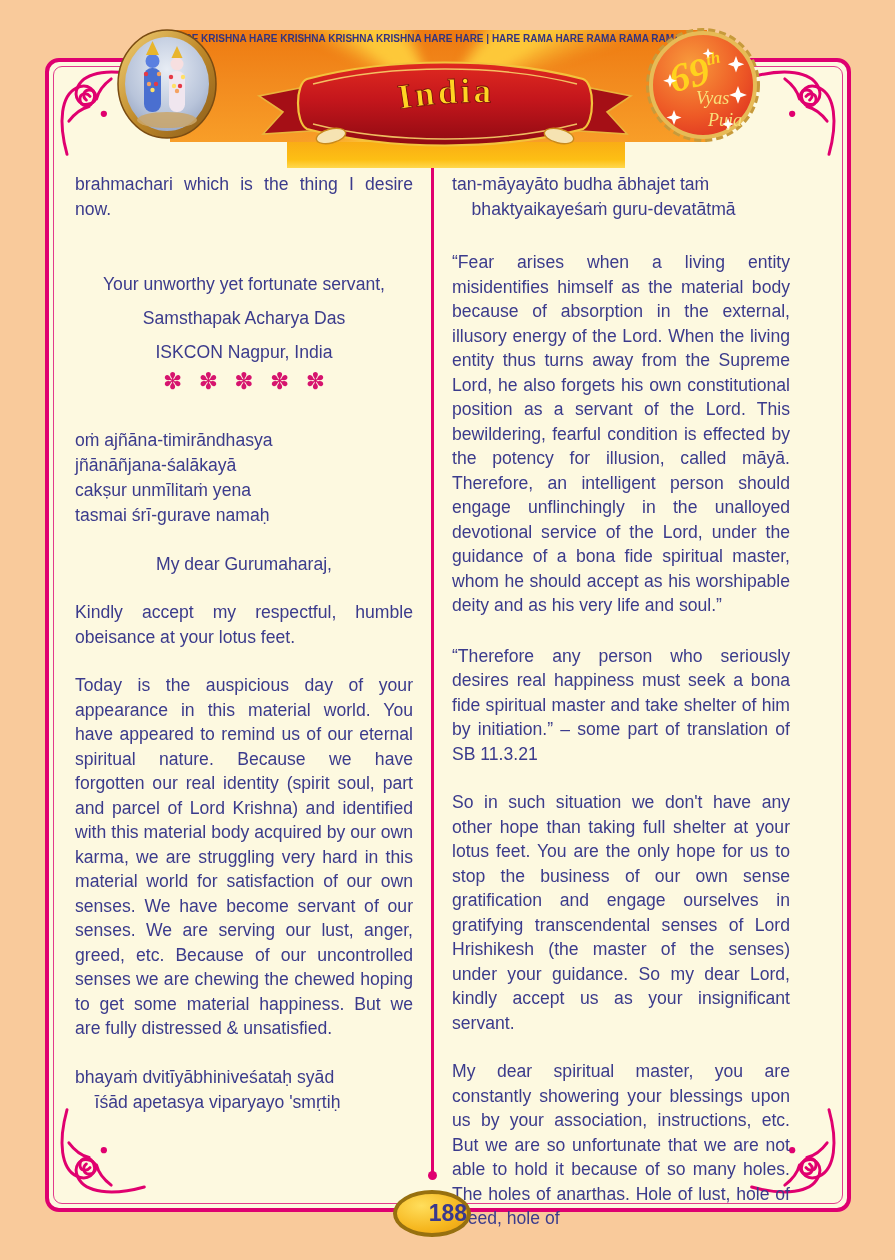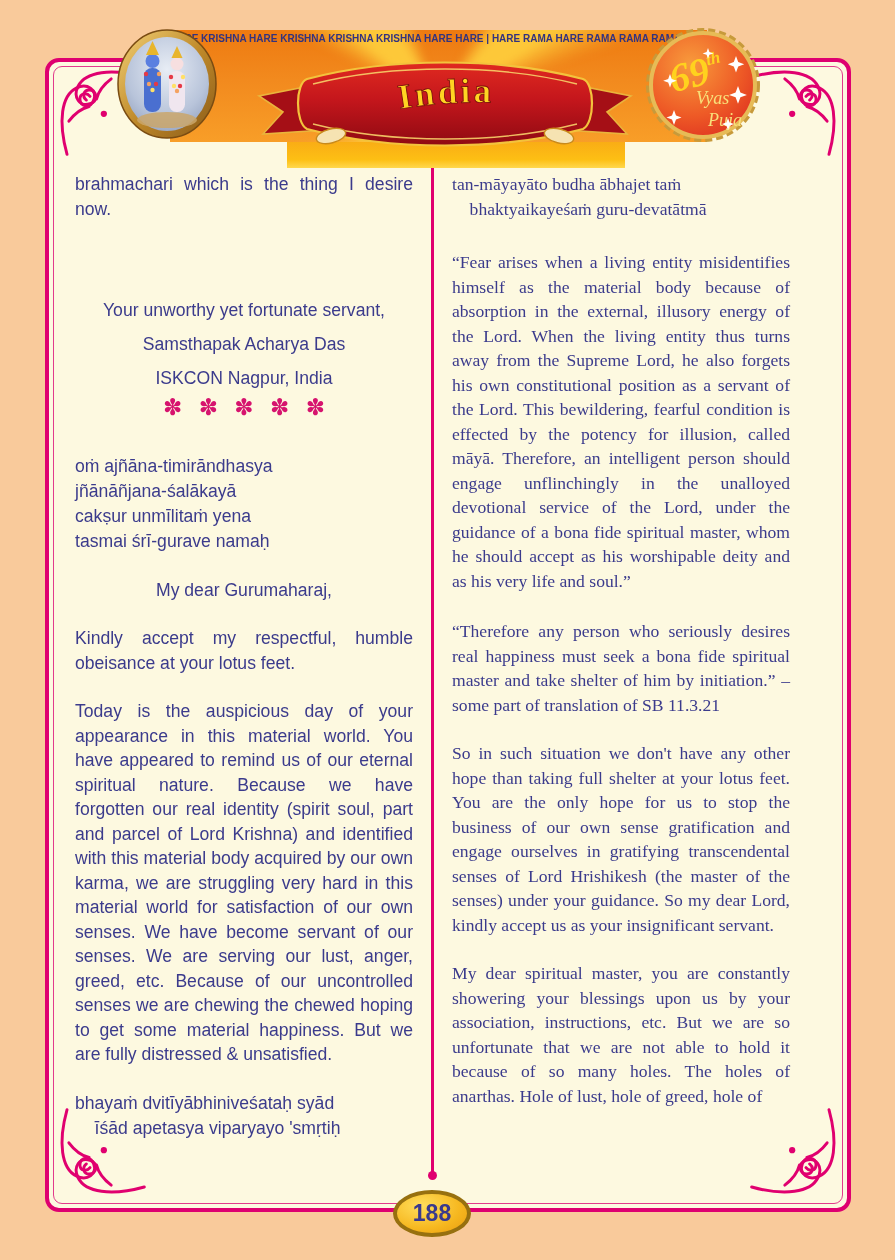--- a/index.html
+++ b/index.html
@@ -49,23 +49,23 @@
   }
   .ribbon{position:absolute;left:245px;top:52px;width:400px;height:102px;z-index:6;}
   .medallion{position:absolute;left:116px;top:28px;width:102px;height:112px;z-index:7;}
   .badge{position:absolute;left:646px;top:26px;width:114px;height:118px;z-index:7;}
   
   .column{
     position:absolute;top:172px;width:338px;z-index:3;
     color:#3b3b8c;font-size:17.6px;line-height:24.5px;
   }
   .col-left{left:75px;}
-  .col-right{left:452px;font-family:Liberation Serif, serif;}
+  .col-right{left:452px;}
   .column p{margin:0 0 24px 0;text-align:justify;}
-  p.opening{margin-bottom:72px;}
+  p.opening{margin-bottom:46px;}
   .signature{white-space:pre-line;line-height:34px;text-align:center;}
   .separator{
     text-align:center;color:#d6146e;font-size:23px;font-weight:bold;
     word-spacing:10px;margin:0 0 34px 0;
   }
   .verse{white-space:pre-wrap;line-height:25px;text-align:left;margin:0 0 24px 0;}
   .divider{
     position:absolute;left:431px;top:152px;width:2.5px;height:1024px;
     background:#e0006f;z-index:2;
   }
@@ -74,21 +74,21 @@
     background:#e0006f;
   }
   .divider::before{top:-4px;}
   .divider::after{bottom:-4px;}
   
   .page-oval{
     position:absolute;left:393px;top:1190px;width:78px;height:47px;
     border-radius:50%;box-sizing:border-box;
     background:radial-gradient(ellipse at 35% 30%,#ffde5c,#f6b71f 60%,#e89b0f);
     border:4px solid #97700f;z-index:5;
-    display:flex;align-items:center;justify-content:center;
+    display:flex;align-items:center;justify-content:flex-end;
     color:#39398d;font-size:23px;font-weight:bold;
   }
 </style>
 </head>
 <body>
 
 <div class="frame">
   <div class="frame-inner"></div>
 </div>
 

